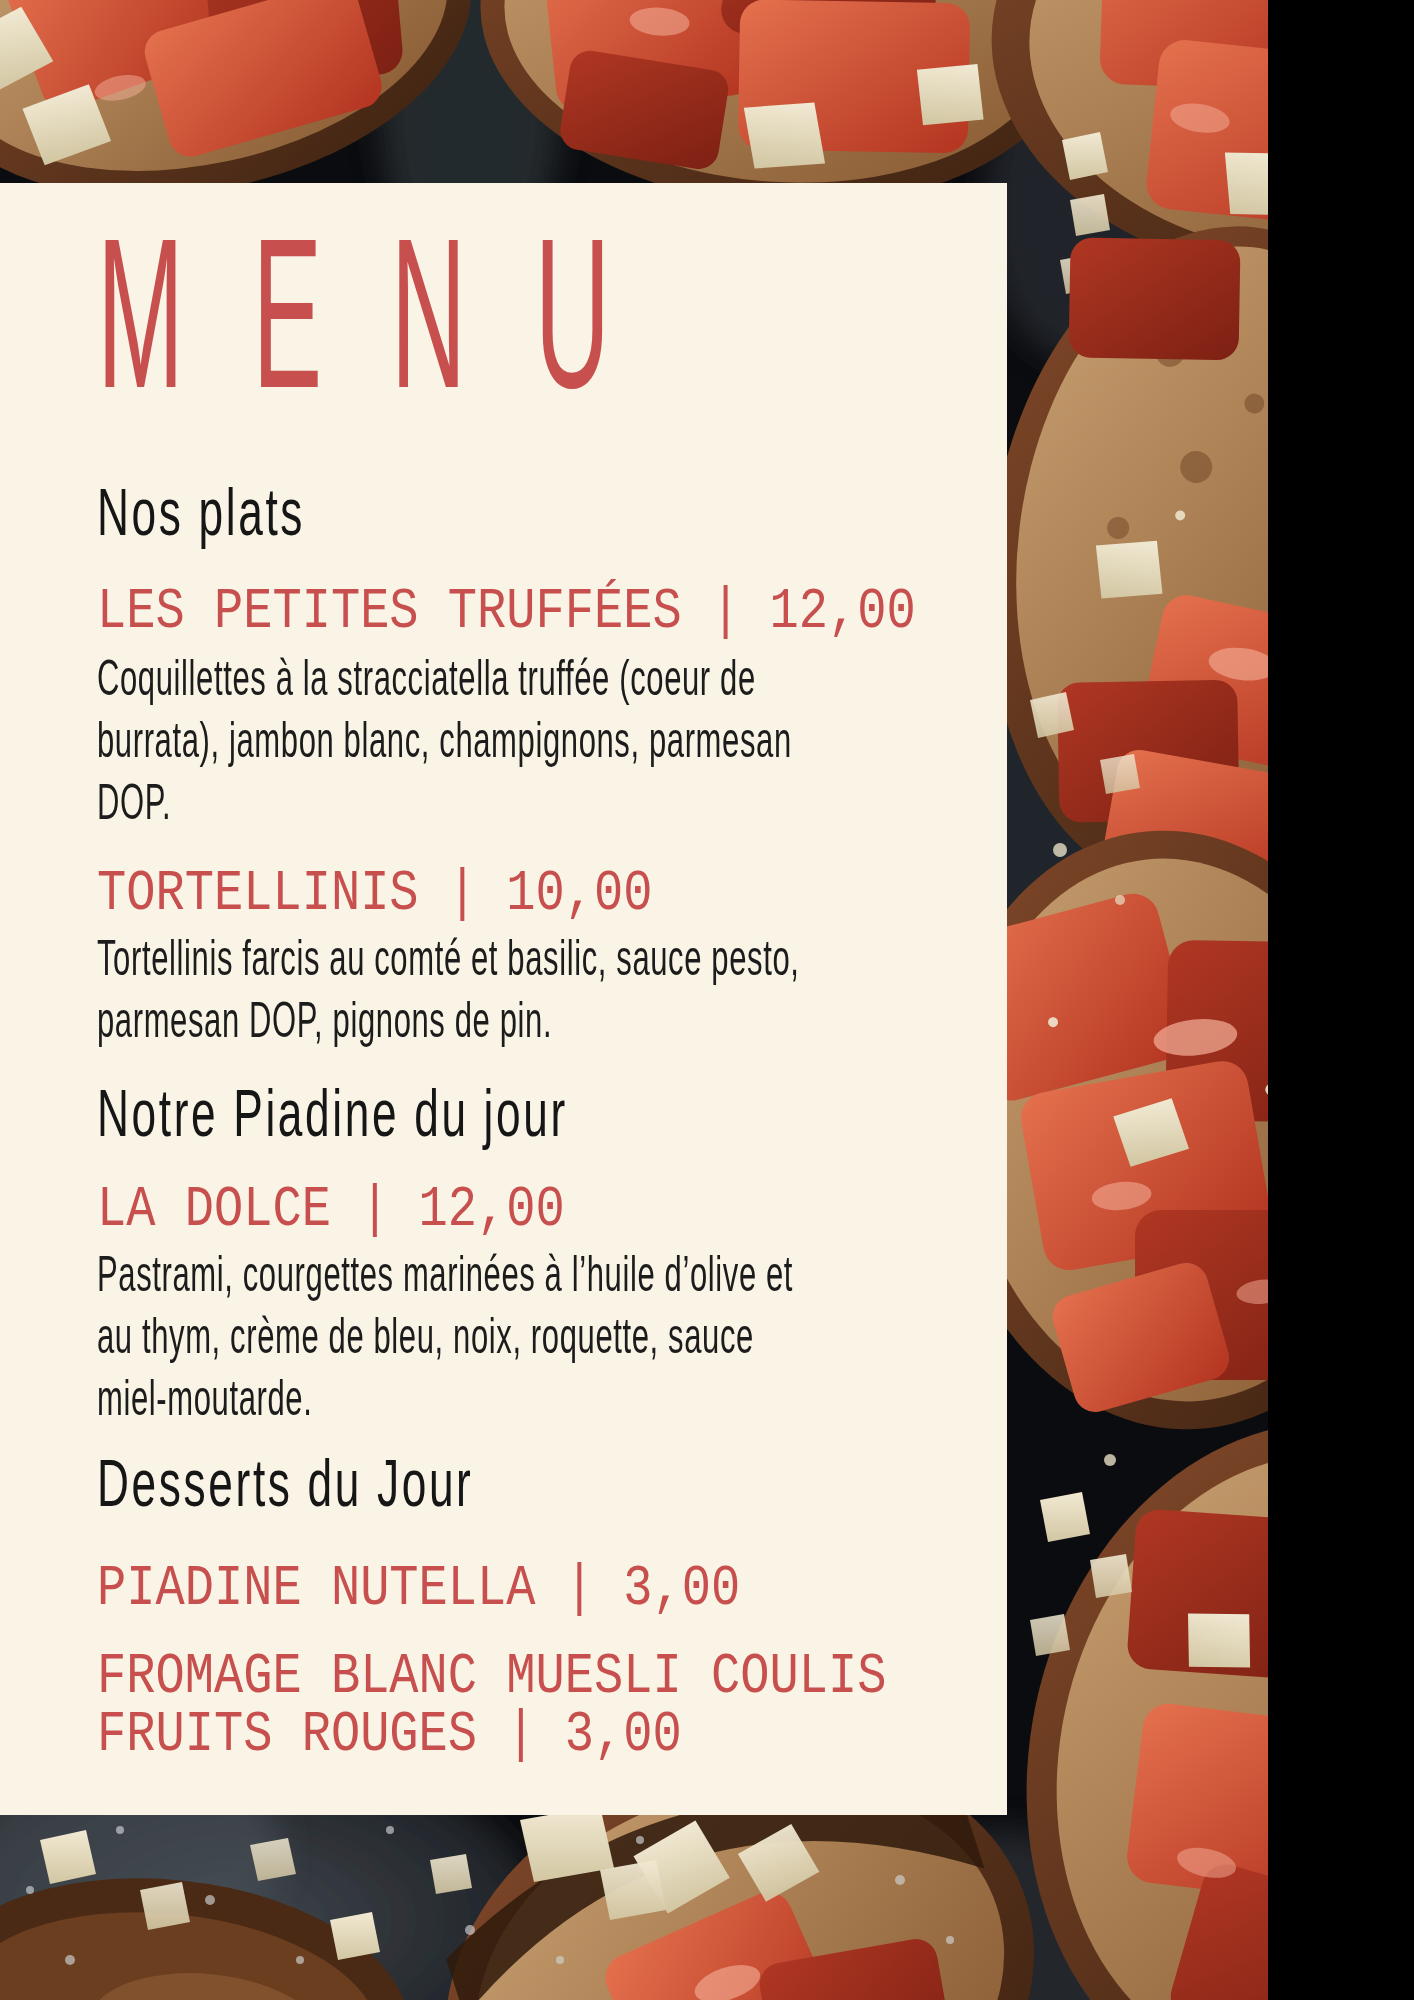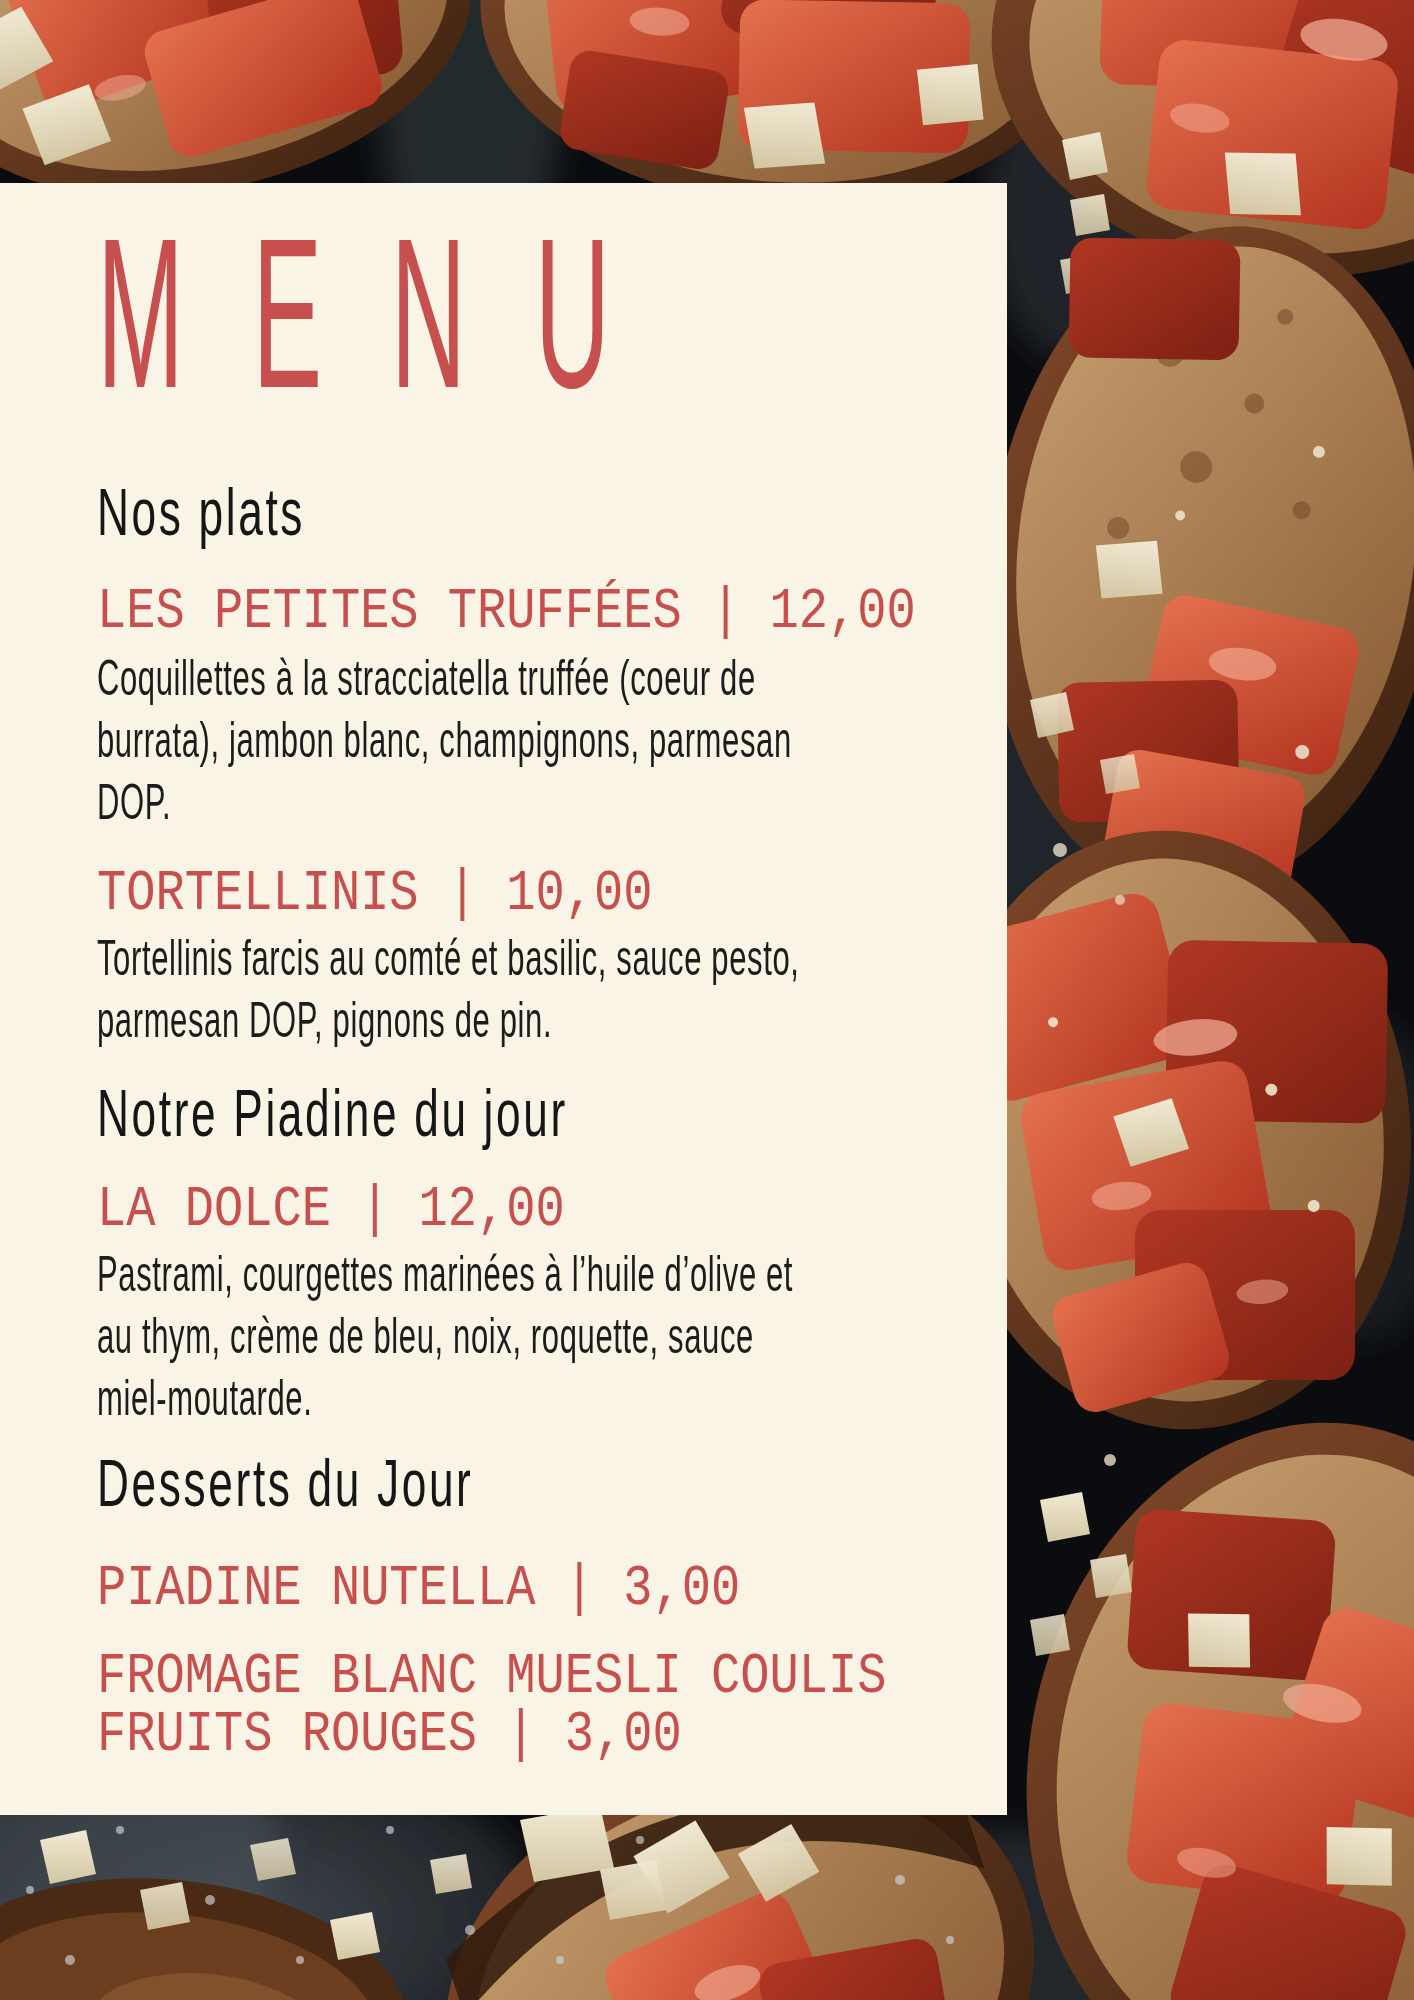--- a/index.html
+++ b/index.html
@@ -1,18 +1,18 @@
 <!DOCTYPE html>
 <html><head>
 <meta charset="utf-8">
 <style>
   * { margin:0; padding:0; box-sizing:border-box; }
   html,body { background:#000; }
   .stage {
-    position:relative; width:1414px; height:2000px;
+    position:relative; width:1268px; height:2000px;
     overflow:hidden; font-family:"Liberation Sans", sans-serif;
     background:#0b0c0f;
   }
   .photo { position:absolute; left:0; top:0; width:1414px; height:2000px; display:block; }
 
   .panel {
     position:absolute; left:0; top:183px; width:1007px; height:1632px;
     background:#f9f4e5;
   }
   .panel > * { position:absolute; transform-origin:0 0; white-space:pre-line; }

